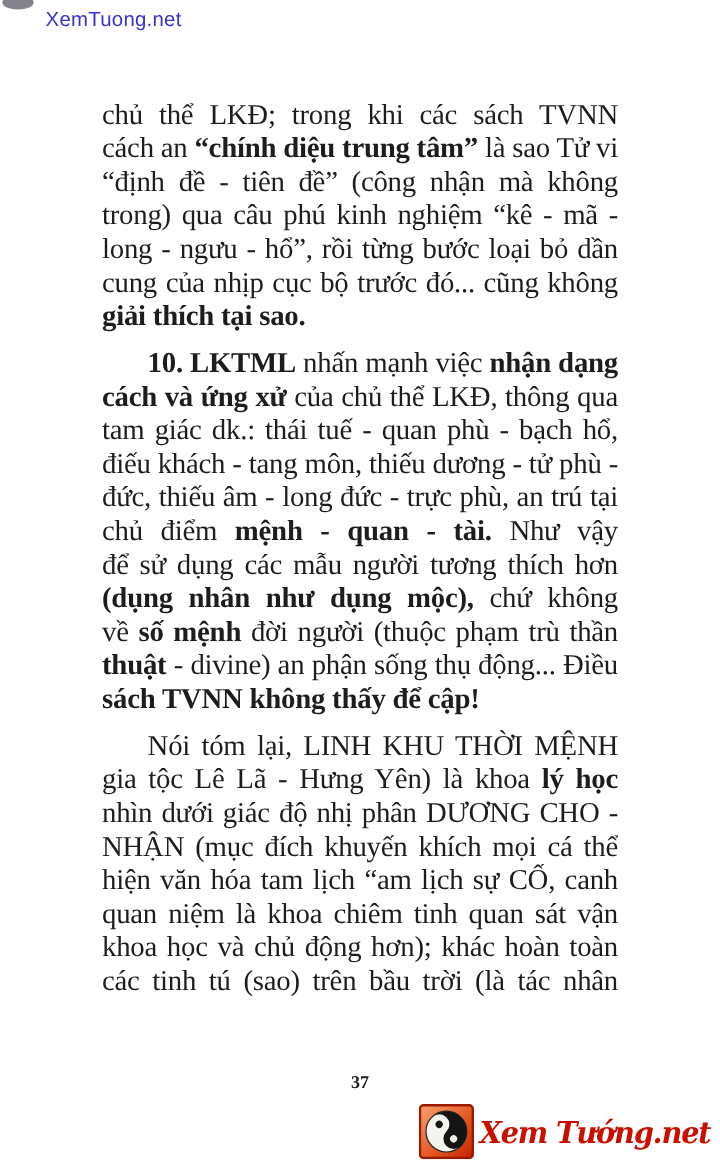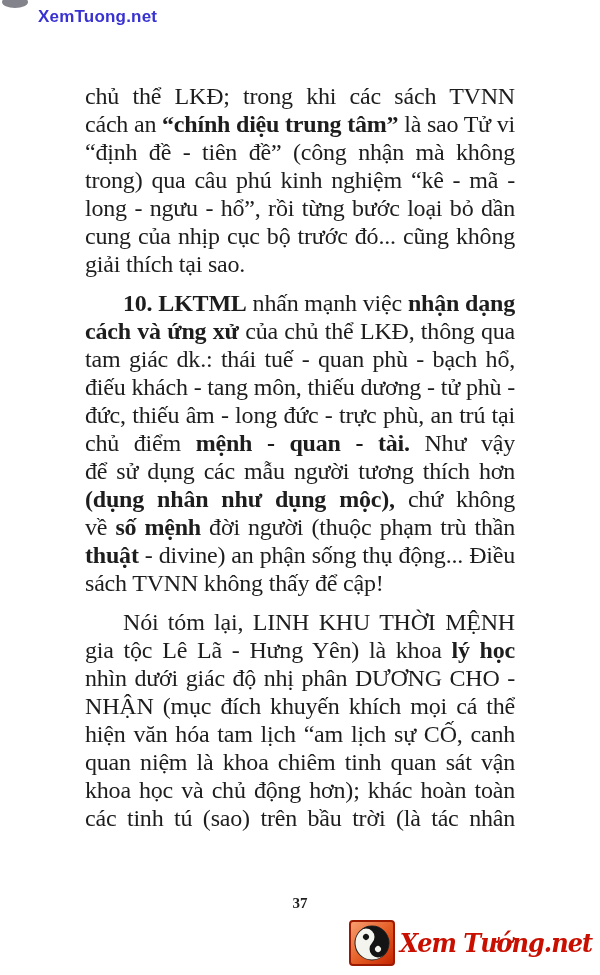--- a/index.html
+++ b/index.html
@@ -9,34 +9,34 @@
     position:relative;overflow:hidden;
   }
   .page{position:absolute;inset:0;background:#ffffff;}
   .corner-smudge{
     position:absolute;left:2px;top:-4px;width:26px;height:12px;
     background:#5a5a66;border-radius:50%;opacity:.75;
   }
   .watermark{
     position:absolute;left:38px;top:7px;
     font-family:"Liberation Sans", sans-serif;
-    font-weight:700;font-size:17px;letter-spacing:.2px;
+    font-weight:400;font-size:17px;letter-spacing:.2px;
     color:#3832d2;text-decoration:none;cursor:pointer;
   }
   .text-block{
     position:absolute;left:85px;top:82px;width:430px;
     font-size:24px;line-height:28px;color:#1d1d1d;
     letter-spacing:-0.2px;
   }
   .para + .para{margin-top:11px;}
   .line{
     text-align:justify;text-align-last:justify;
     height:28px;overflow:hidden;
   }
-  .line.no-stretch{text-align-last:left;}
+  .line.no-stretch{text-align-last:left;font-weight:bold;}
   .line.indent{text-indent:38px;}
   .bold{font-weight:700;}
   .page-number{
     position:absolute;left:0;top:895px;width:600px;
     text-align:center;font-size:15px;font-weight:700;color:#222;
     font-family:"Liberation Serif", serif;
   }
   .logo{
     position:absolute;right:8px;bottom:9px;
     display:flex;align-items:center;gap:5px;cursor:pointer;

